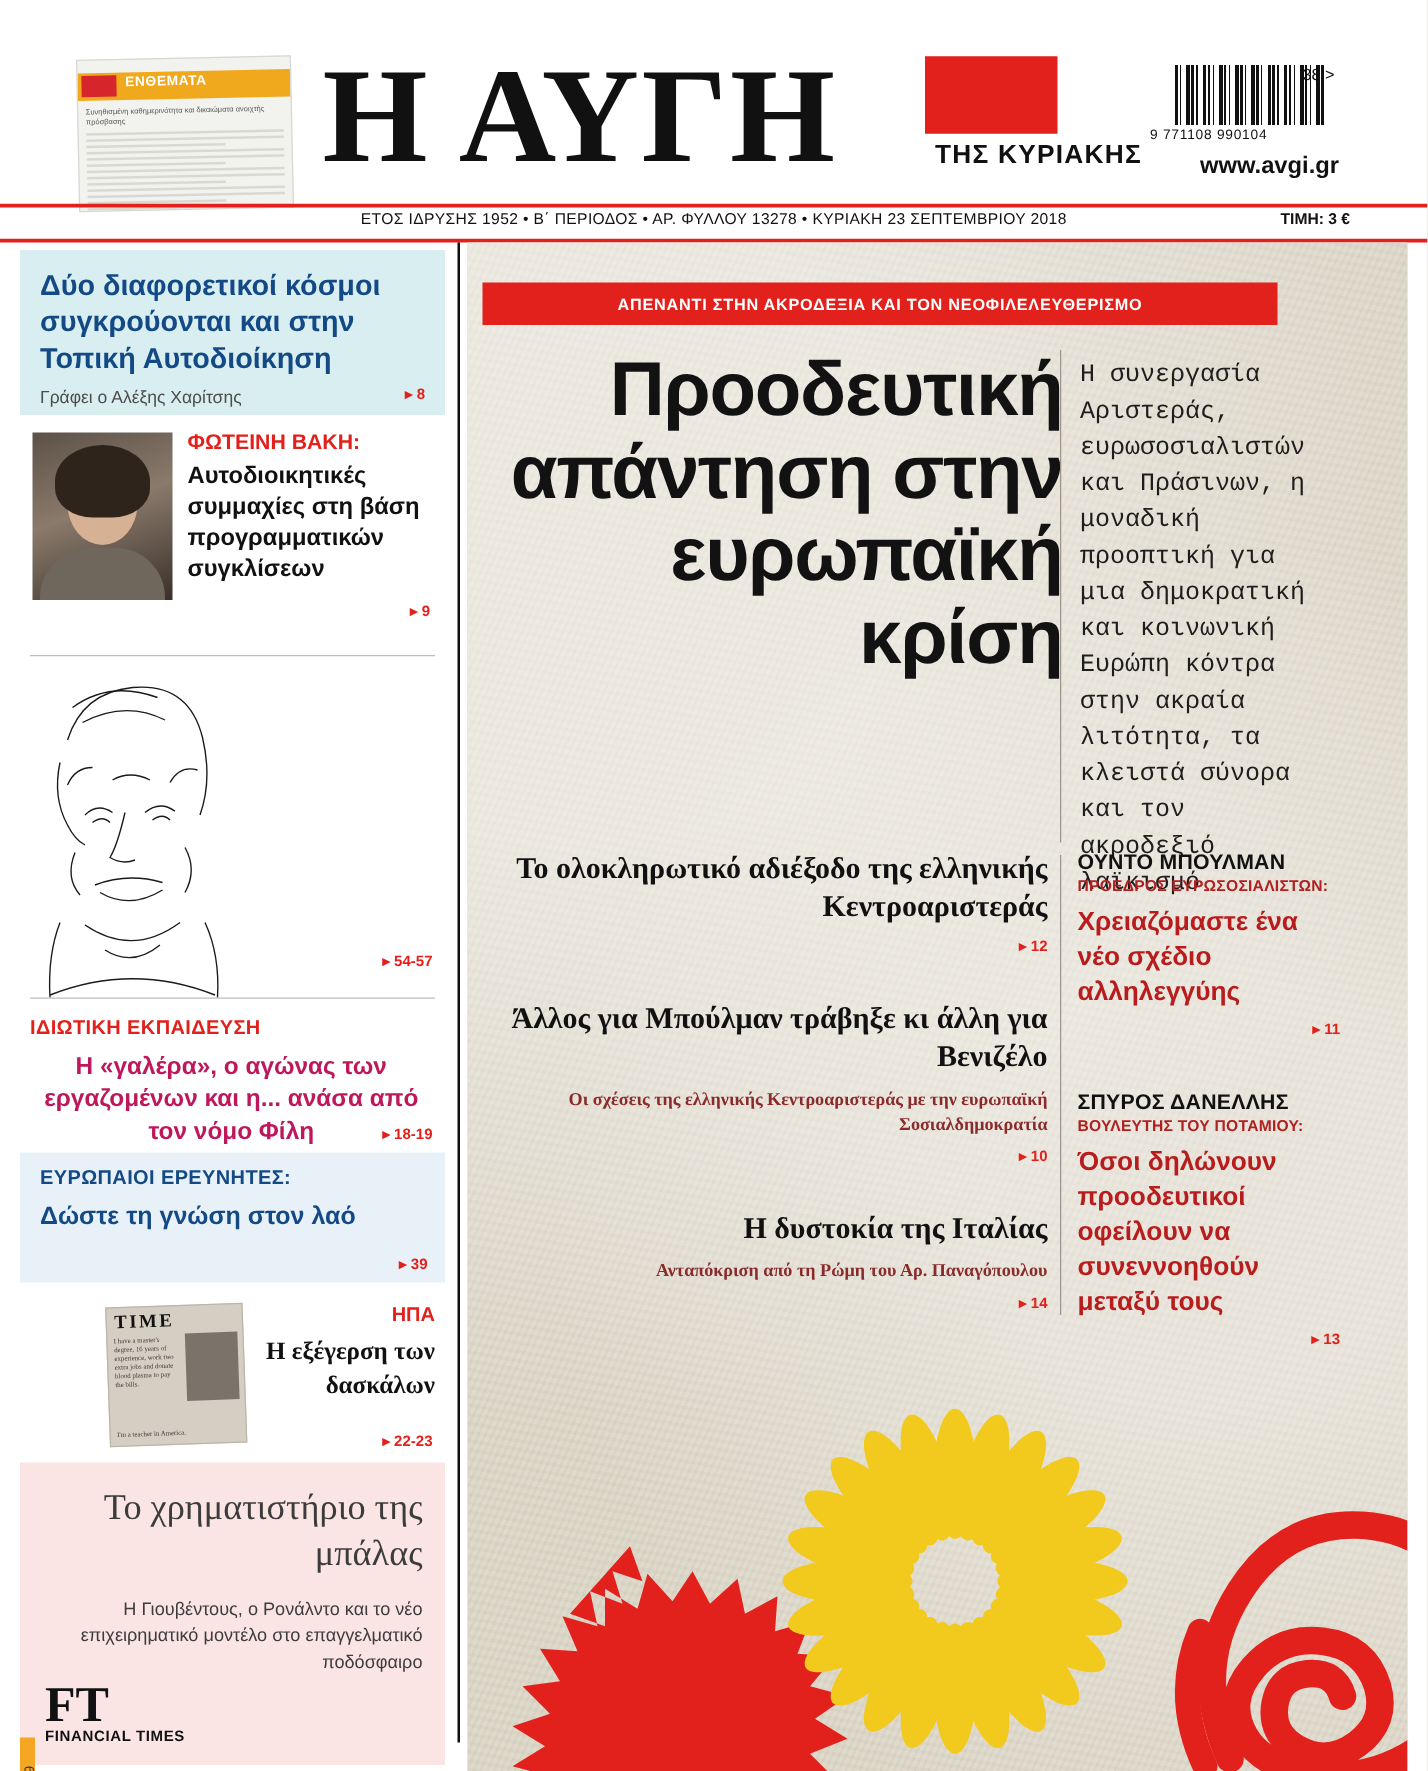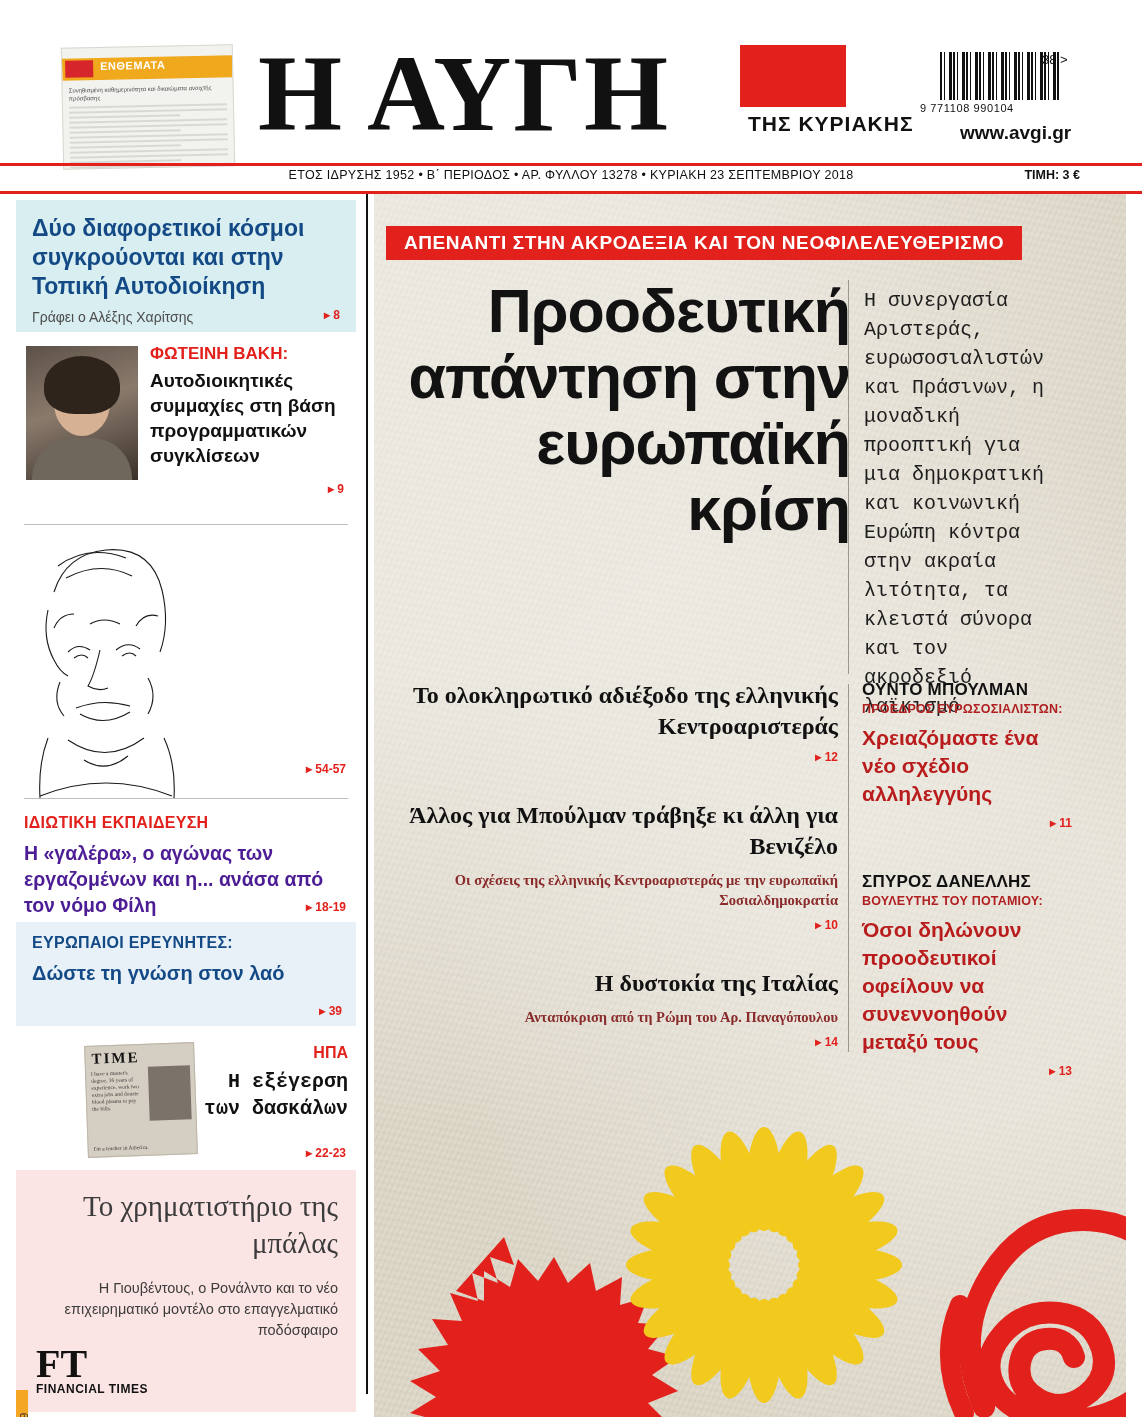--- a/index.html
+++ b/index.html
@@ -144,41 +144,41 @@
   .l3 h3 {
     margin:6px 0 0 0; font-family:"Liberation Sans", sans-serif; font-size:21px; line-height:27px;
     font-weight:bold; color:#111;
   }
   .l3 .sub {
     margin-top:10px; font-family:"Liberation Sans", sans-serif; font-size:13.5px; line-height:19px; color:#555;
   }
 
   .l4 { top:612px; height:110px; padding:8px 10px 0 8px; }
   .l4 .kicker { font-family:"Liberation Sans", sans-serif; font-size:16px; font-weight:bold; color:#e2211c; letter-spacing:.3px; }
-  .l4 h3 { margin:8px 0 0 0; font-family:"Liberation Sans", sans-serif; font-size:19.5px; line-height:26px; font-weight:bold; color:#4c1d95; }
+  .l4 h3 { margin:8px 0 0 0; font-family:"Liberation Sans", sans-serif; font-size:19.5px; line-height:26px; font-weight:bold; color:#be185d;text-align:center; }
 
   .l5 { top:728px; height:104px; padding:12px 14px 0 16px; }
   .l5 .kicker { font-family:"Liberation Sans", sans-serif; font-size:16px; font-weight:bold; color:#134a86; letter-spacing:.3px; }
   .l5 h3 { margin:8px 0 0 0; font-family:"Liberation Sans", sans-serif; font-size:20px; line-height:26px; font-weight:bold; color:#134a86; }
 
   .l6 { top:846px; height:120px; }
   .l6 .mag {
     position:absolute; left:70px; top:4px; width:108px; height:110px; background:#d5cec2;
     border:1px solid #bdb6a8; transform:rotate(-2deg); overflow:hidden;
   }
   .l6 .mag .mtitle {
     position:absolute; left:6px; top:4px; font-family:"Liberation Serif", serif; font-size:15px;
     font-weight:bold; color:#111; letter-spacing:2px;
   }
   .l6 .mag .mphoto { position:absolute; right:4px; top:22px; width:42px; height:54px; background:#7b736a; }
   .l6 .mag .mtext { position:absolute; left:5px; top:24px; width:52px; font-size:5.5px; line-height:7px; color:#3b3b3b; }
   .l6 .mag .mfoot { position:absolute; left:5px; bottom:5px; font-size:5.5px; color:#3b3b3b; }
   .l6 .txt { position:absolute; left:186px; top:4px; width:146px; text-align:right; }
   .l6 .kicker { font-family:"Liberation Sans", sans-serif; font-size:16px; font-weight:bold; color:#e2211c; }
-  .l6 h3 { margin:6px 0 0 0; font-family:Liberation Mono, monospace; font-size:20px; line-height:27px; font-weight:bold; color:#111; }
+  .l6 h3 { margin:6px 0 0 0; font-family:Liberation Serif, serif; font-size:20px; line-height:27px; font-weight:bold; color:#111; }
 
   .l7 { top:976px; height:242px; padding:18px 18px 0 18px; }
   .l7 h3 {
     margin:0; text-align:right; font-family:"Liberation Serif", serif;
     font-size:29px; line-height:37px; color:#3c3c3c; font-weight:normal;
   }
   .l7 .sub {
     margin-top:16px; text-align:right; font-family:"Liberation Sans", sans-serif;
     font-size:14.5px; line-height:21px; color:#3c3c3c;
   }
@@ -200,21 +200,21 @@
       radial-gradient(circle at 78% 62%, rgba(255,255,255,.35) 0 18%, rgba(0,0,0,0) 55%),
       repeating-linear-gradient(115deg, rgba(0,0,0,.022) 0 2px, rgba(255,255,255,.02) 2px 5px),
       repeating-linear-gradient(10deg, rgba(0,0,0,.018) 0 3px, rgba(255,255,255,.015) 3px 7px),
       #ded8c9;
   }
   .redbar {
     position:absolute; left:12px; top:32px; width:636px; height:34px; background:#e2211c;
     display:flex; align-items:center; justify-content:center;
   }
   .redbar span {
-    font-family:"Liberation Sans", sans-serif; font-size:19px; font-weight:bold;
+    font-family:"Liberation Sans", sans-serif; font-size:13px; font-weight:bold;
     color:#ffffff; letter-spacing:.6px;
   }
   .headline {
     position:absolute; left:14px; top:84px; width:462px; text-align:right;
     font-family:"Liberation Sans", sans-serif; font-weight:bold;
     font-size:61px; line-height:66px; color:#121212; letter-spacing:-1px;
   }
   .deck {
     position:absolute; left:490px; top:92px; width:190px;
     font-family:Liberation Mono, monospace; font-size:20px; line-height:29px; color:#1d1d1d;

